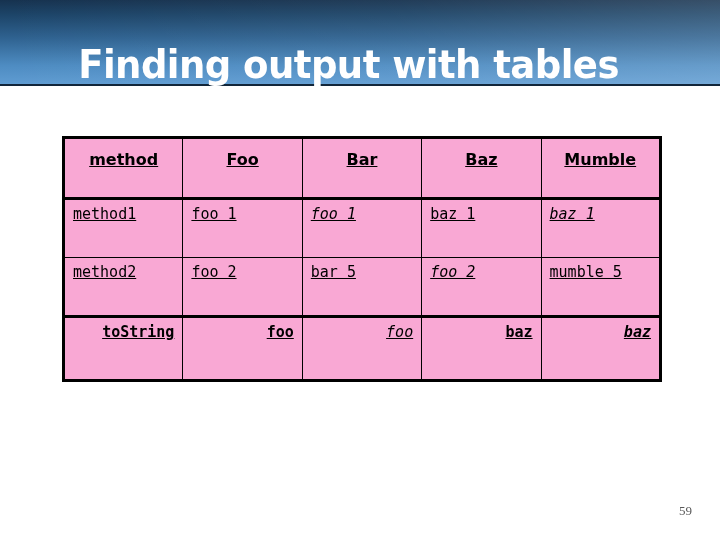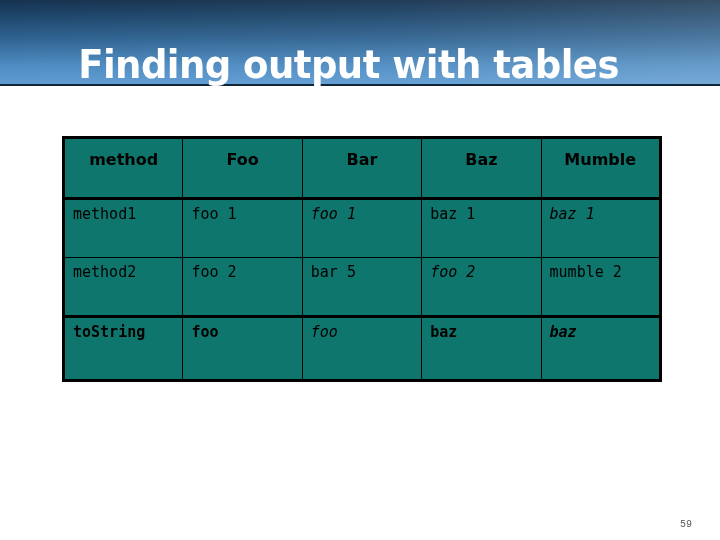--- a/index.html
+++ b/index.html
@@ -76,56 +76,57 @@
   #output-table th,
   #output-table td {
     border: 1px solid #000000;
     box-sizing: border-box;
     vertical-align: top;
     padding: 6px 8px 0 8px;
     font-family: "DejaVu Sans Mono", monospace;
     font-size: 15px;
     line-height: 1.15;
     color: #000000;
-    background: #0f766e;
+    background: #f9a8d4;
+    text-decoration: underline;
   }
 
   #output-table thead th {
     height: 61px;
     text-align: center;
     font-family: "DejaVu Sans", sans-serif;
     font-weight: bold;
     font-size: 16px;
     padding-top: 12px;
   }
 
   #output-table tbody td {
     height: 59px;
     text-align: left;
   }
-  #output-table tbody tr:last-child td { height: 64px; }
+  #output-table tbody tr:last-child td { height: 64px; text-align: right; }
 
   
   #output-table { border: 3px solid #000000; }
   #output-table thead th { border-bottom-width: 3px; }
   #output-table tbody tr:last-child td { border-top-width: 3px; }
 
   
   .t-plain  { font-weight: normal; font-style: normal; margin-top: 39px; }
   .t-italic { font-weight: normal; font-style: italic; }
   .t-bold   { font-weight: bold;   font-style: normal; }
   .t-bolditalic { font-weight: bold; font-style: italic; }
 
   
   #page-number {
     position: absolute;
     right: 28px;
-    bottom: 10px;
-    font-family: Liberation Mono, monospace;
-    font-size: 10px;
+    bottom: 21px;
+    font-family: Liberation Serif, serif;
+    font-size: 13px;
     color: #595959;
   }
 </style>
 </head>
 <body>
 
 <div id="slide-header">
   <div id="slide-title">
     <span class="title-text">Finding output with tables</span>
   </div>
@@ -154,21 +155,21 @@
       <td class="t-plain">foo 1</td>
       <td class="t-italic">foo 1</td>
       <td class="t-plain">baz 1</td>
       <td class="t-italic">baz 1</td>
     </tr>
     <tr>
       <td class="t-plain">method2</td>
       <td class="t-plain">foo 2</td>
       <td class="t-plain">bar 5</td>
       <td class="t-italic">foo 2</td>
-      <td class="t-plain">mumble 2</td>
+      <td class="t-plain">mumble 5</td>
     </tr>
     <tr>
       <td class="t-bold">toString</td>
       <td class="t-bold">foo</td>
       <td class="t-italic">foo</td>
       <td class="t-bold">baz</td>
       <td class="t-bolditalic">baz</td>
     </tr>
   </tbody>
 </table>

